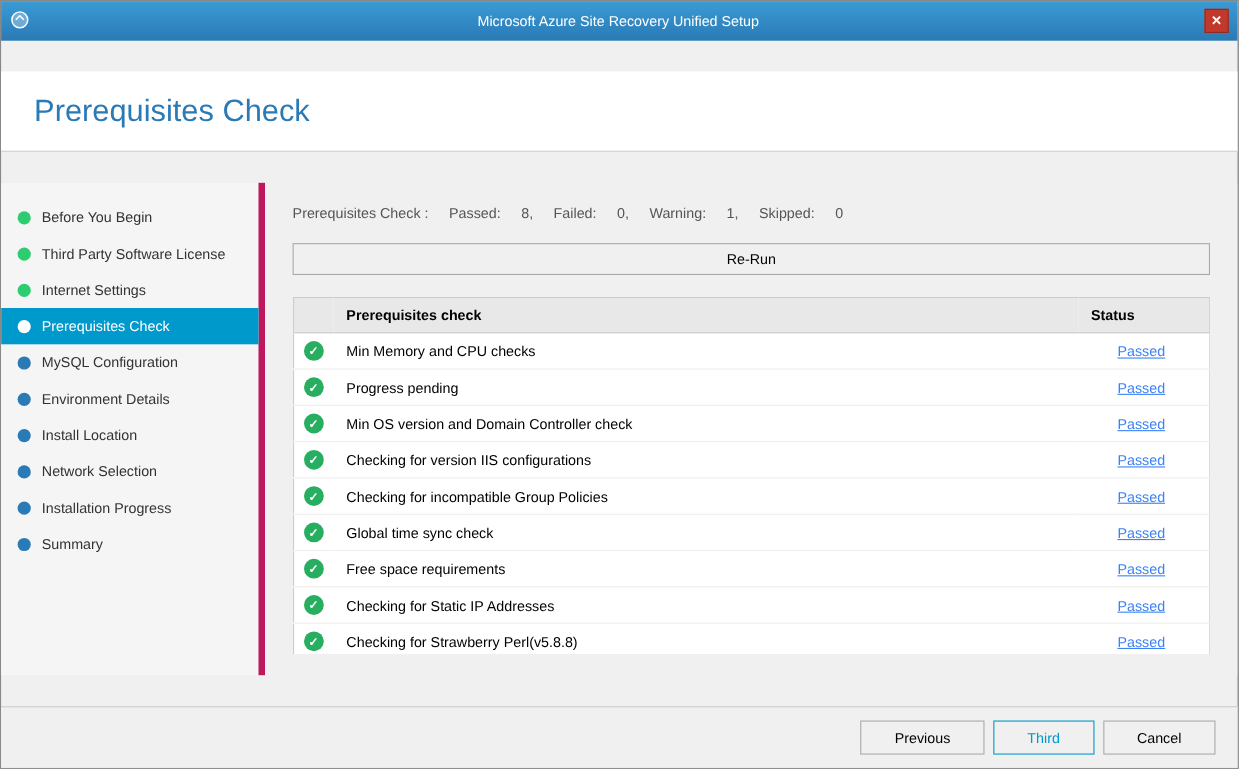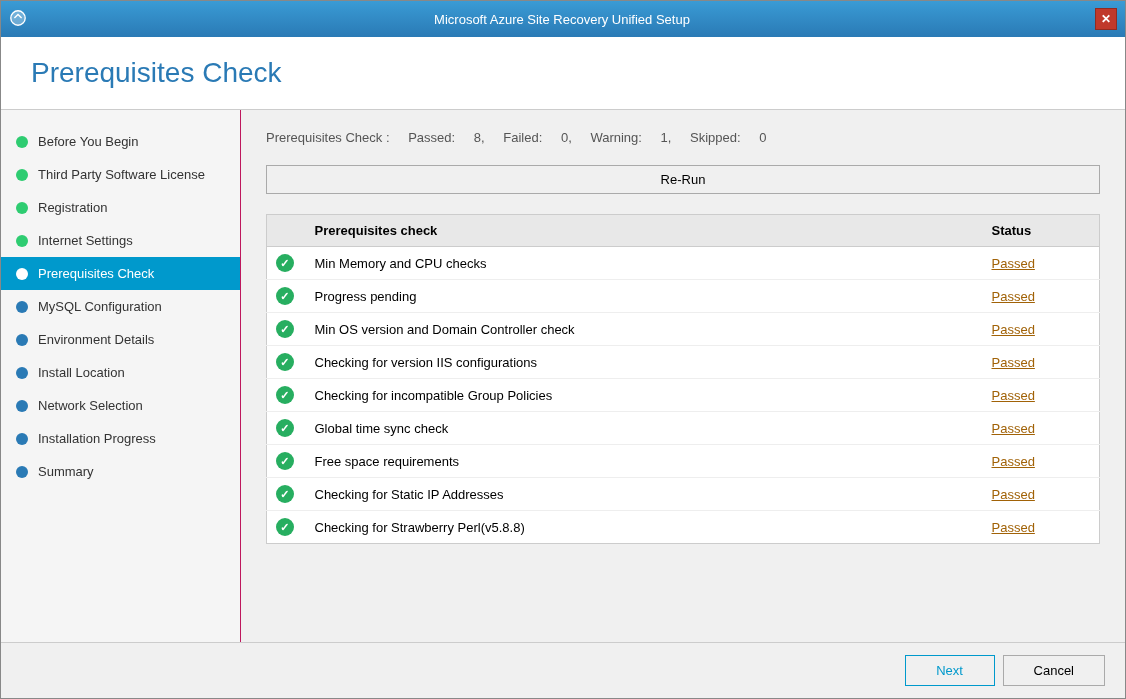--- a/index.html
+++ b/index.html
@@ -13,20 +13,21 @@
       min-height: 699px;
     }
     .window {
       width: 1126px;
       height: 699px;
       background: #f0f0f0;
       border: 1px solid #888;
       display: flex;
       flex-direction: column;
       box-shadow: 2px 2px 10px rgba(0,0,0,0.5);
+      gap: 28px;
     }
     .title-bar {
       background: linear-gradient(to bottom, #3a9bd5, #2a7ab5);
       height: 36px;
       display: flex;
       align-items: center;
       justify-content: space-between;
       padding: 0 8px;
       flex-shrink: 0;
     }
@@ -67,21 +68,21 @@
       font-weight: 300;
     }
     .content-area {
       display: flex;
       flex: 1;
       overflow: hidden;
     }
     .sidebar {
       width: 240px;
       background: #f5f5f5;
-      border-right: 1px solid #be185d;
+      border-right: 6px solid #be185d;
       padding: 15px 0;
       flex-shrink: 0;
     }
     .sidebar-item {
       display: flex;
       align-items: center;
       padding: 9px 15px;
       font-size: 13px;
       color: #333;
       cursor: pointer;
@@ -160,24 +161,25 @@
       border-radius: 50%;
       background: #27ae60;
       display: inline-flex;
       align-items: center;
       justify-content: center;
       color: white;
       font-size: 11px;
       font-weight: bold;
     }
     .status-link {
-      color: #a16207;
+      color: #3b82f6;
       text-decoration: underline;
       cursor: pointer;
       font-size: 13px;
+      margin-left: 24px;
     }
     .footer-area {
       background: #f0f0f0;
       border-top: 1px solid #ccc;
       padding: 12px 20px;
       display: flex;
       justify-content: flex-end;
       align-items: center;
       gap: 8px;
       flex-shrink: 0;
@@ -224,24 +226,20 @@
   <div class="content-area">
 
     <div class="sidebar">
     <div class="sidebar-item">
           <span class="sidebar-dot" style="background: rgb(46, 204, 113);"></span>
           <span>Before You Begin</span>
         </div>
         <div class="sidebar-item">
           <span class="sidebar-dot" style="background: rgb(46, 204, 113);"></span>
           <span>Third Party Software License</span>
-        </div>
-        <div class="sidebar-item">
-          <span class="sidebar-dot" style="background: rgb(46, 204, 113);"></span>
-          <span>Registration</span>
         </div>
         <div class="sidebar-item">
           <span class="sidebar-dot" style="background: rgb(46, 204, 113);"></span>
           <span>Internet Settings</span>
         </div>
         <div class="sidebar-item active">
           <span class="sidebar-dot" style="background: white;"></span>
           <span>Prerequisites Check</span>
         </div>
         <div class="sidebar-item">
@@ -340,16 +338,17 @@
                 <td>Checking for Strawberry Perl(v5.8.8)</td>
                 <td><a class="status-link" href="#">Passed</a></td>
               </tr>
             </tbody>
         </table>
       </div>
     </div>
   </div>
 
   <div class="footer-area">
-    <button class="footer-btn primary">Next</button>
+    <button class="footer-btn">Previous</button>
+    <button class="footer-btn primary">Third</button>
     <button class="footer-btn">Cancel</button>
   </div>
 </div>
 
 </body></html>

